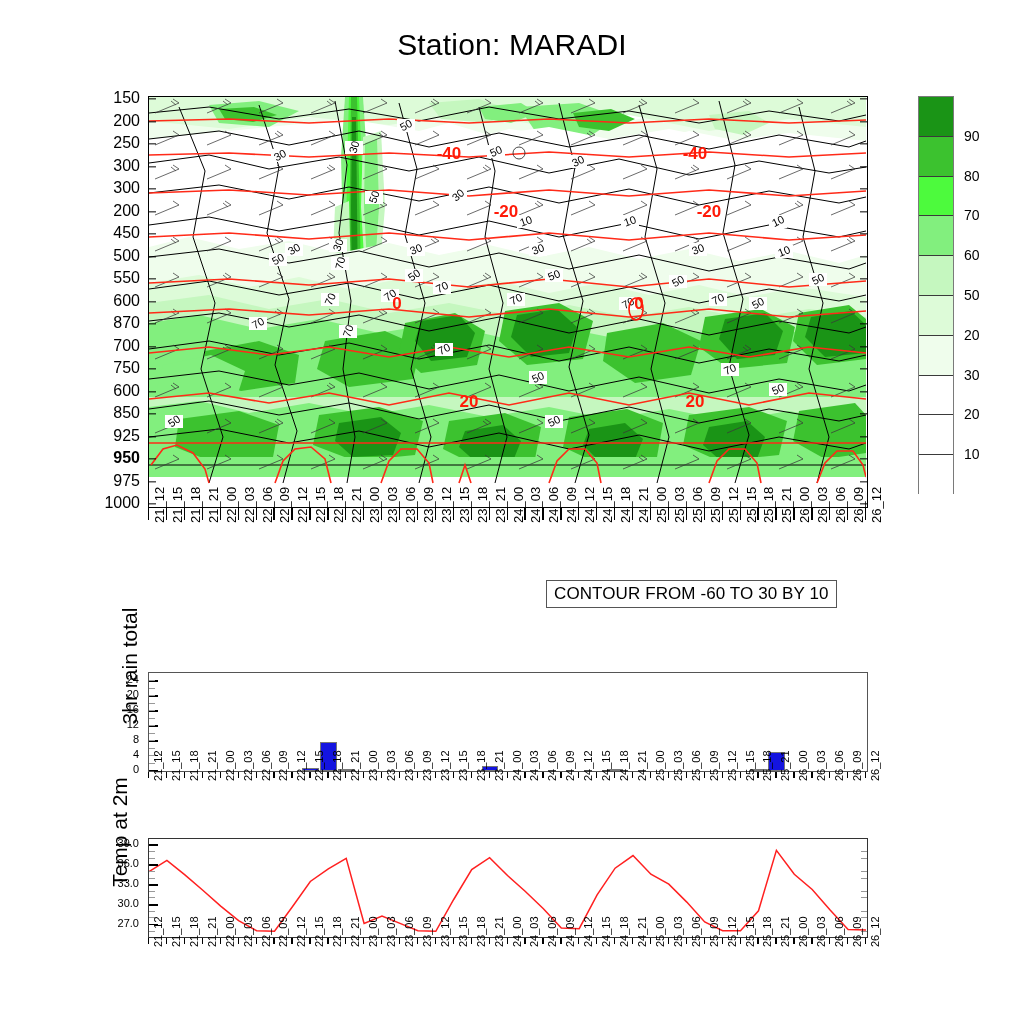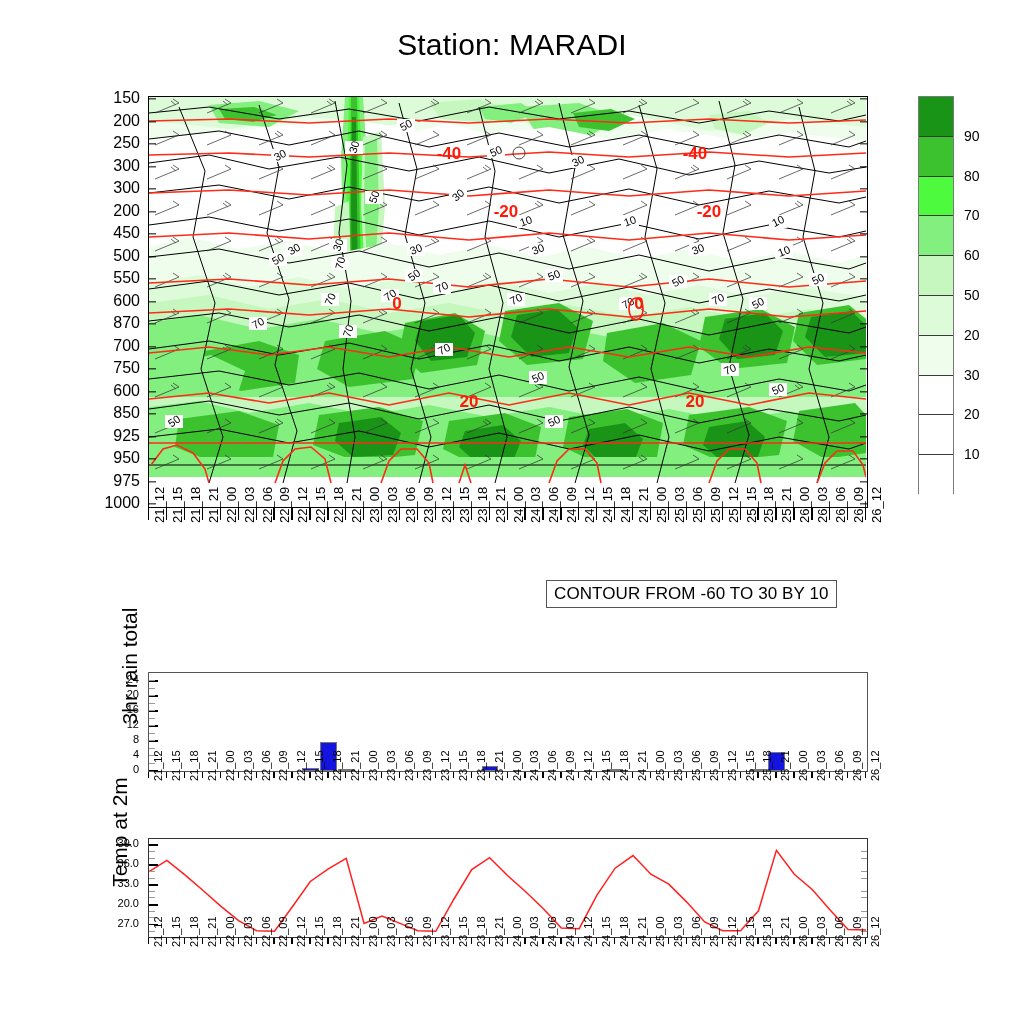--- a/index.html
+++ b/index.html
@@ -569,21 +569,21 @@
     <div class="ytick" style="top: 137px;">450</div>
     <div class="ytick" style="top: 159.5px;">500</div>
     <div class="ytick" style="top: 182px;">550</div>
     <div class="ytick" style="top: 204.5px; text-align: right;">600</div>
     <div class="ytick" style="top: 227px;">870</div>
     <div class="ytick" style="top: 249.5px;">700</div>
     <div class="ytick" style="top: 272px;">750</div>
     <div class="ytick" style="top: 294.5px;">600</div>
     <div class="ytick" style="top: 317px;">850</div>
     <div class="ytick" style="top: 339.5px;">925</div>
-    <div class="ytick" style="top: 362px;">950</div>
+    <div class="ytick" style="top: 362px; font-weight: bold;">950</div>
     <div class="ytick" style="top: 384.5px;">975</div>
     <div class="ytick" style="top: 407px;">1000</div>
     <div class="xtickmark" style="left: 0px; top: 412px; height: 12px; background: rgb(0, 0, 0);"></div>
     <div class="xlab" style="left: 5px; top: 427px; font-size: 13px;">21_12</div>
     <div class="xtickmark" style="left: 17.925px; top: 412px; height: 12px; background: rgb(0, 0, 0);"></div>
     <div class="xlab" style="left: 22.925px; top: 427px; font-size: 13px;">21_15</div>
     <div class="xtickmark" style="left: 35.85px; top: 412px; height: 12px; background: rgb(0, 0, 0);"></div>
     <div class="xlab" style="left: 40.85px; top: 427px; font-size: 13px;">21_18</div>
     <div class="xtickmark" style="left: 53.775px; top: 412px; height: 12px; background: rgb(0, 0, 0);"></div>
     <div class="xlab" style="left: 58.775px; top: 427px; font-size: 13px;">21_21</div>
@@ -893,17 +893,17 @@
     <div class="xlab" style="left: 650.3px; top: 109px; font-size: 11px;">26_00</div>
     <div class="xtickmark" style="left: 663.225px; top: 100px; height: 6px; background: rgb(0, 0, 0);"></div>
     <div class="xlab" style="left: 668.225px; top: 109px; font-size: 11px;">26_03</div>
     <div class="xtickmark" style="left: 681.15px; top: 100px; height: 6px; background: rgb(0, 0, 0);"></div>
     <div class="xlab" style="left: 686.15px; top: 109px; font-size: 11px;">26_06</div>
     <div class="xtickmark" style="left: 699.075px; top: 100px; height: 6px; background: rgb(0, 0, 0);"></div>
     <div class="xlab" style="left: 704.075px; top: 109px; font-size: 11px;">26_09</div>
     <div class="xtickmark" style="left: 717px; top: 100px; height: 6px; background: rgb(0, 0, 0);"></div>
     <div class="xlab" style="left: 722px; top: 109px; font-size: 11px;">26_12</div>
     <div class="tytick" style="top: 85.0411px;">27.0</div>
-    <div class="tytick" style="top: 65.1096px;">20.0</div>
+    <div class="tytick" style="top: 65.1096px;">30.0</div>
     <div class="tytick" style="top: 45.1781px;">33.0</div>
     <div class="tytick" style="top: 25.2466px;">36.0</div>
     <div class="tytick" style="top: 5.31507px;">39.0</div>
   </div>
 
 </body></html>

